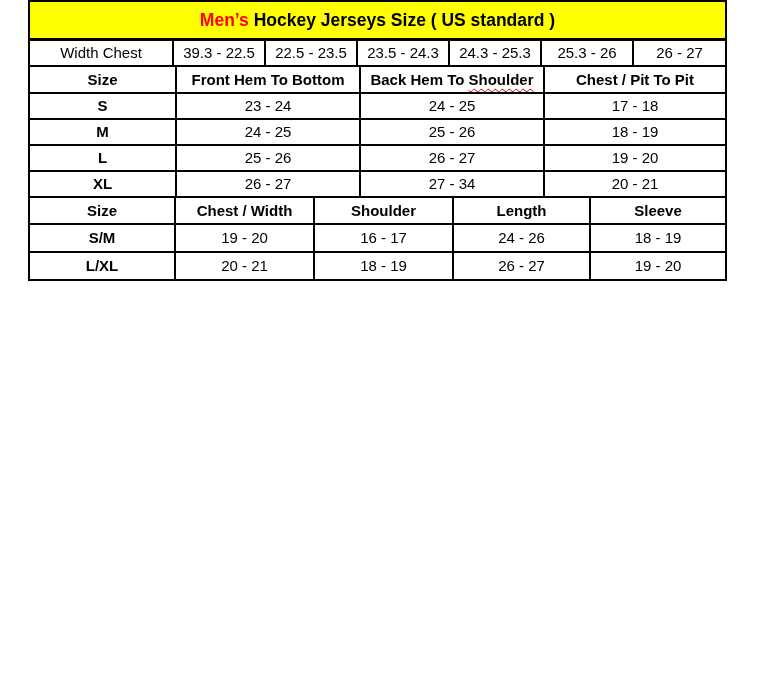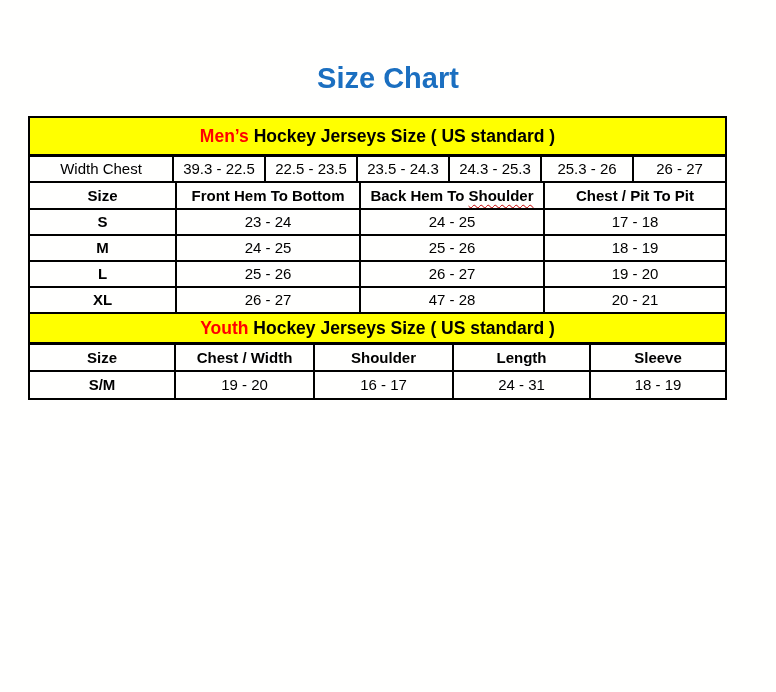--- a/index.html
+++ b/index.html
@@ -70,21 +70,20 @@
     text-decoration-color: #c00000;
     text-decoration-thickness: 1px;
     text-underline-offset: 3px;
   }
 </style>
 </head>
 <body>
 
 <div class="page">
 
-  <h1 class="title">Size Chart</h1>
 
   <div class="chart">
 
     <table class="tbl mens">
       <colgroup>
         <col style="width:144px">
         <col style="width:92px">
           <col style="width:92px">
           <col style="width:92px">
         <col style="width:92px">
@@ -135,49 +134,53 @@
       </tr>
       <tr class="data-row">
         <td class="lbl-bold">L</td>
         <td>25 - 26</td>
         <td>26 - 27</td>
         <td>19 - 20</td>
       </tr>
       <tr class="data-row">
         <td class="lbl-bold">XL</td>
         <td>26 - 27</td>
-        <td>47 - 28</td>
+        <td>27 - 34</td>
         <td>20 - 21</td>
       </tr>
     </tbody>
       </table>
 
     <table class="tbl youth">
       <colgroup>
         <col style="width:146px">
         <col style="width:139px">
           <col style="width:139px">
           <col style="width:137px">
           <col style="width:136px">
       </colgroup>
       <tbody>
-          <tr class="banner-row">
-        <th colspan="5"><span class="hl">Youth</span><span> Hockey Jerseys Size ( US standard )</span></th>
-      </tr>
       <tr class="head-row">
         <th>Size</th>
         <th>Chest / Width</th>
         <th>Shoulder</th>
         <th>Length</th>
         <th>Sleeve</th>
       </tr>
       <tr class="data-row">
         <td class="lbl-bold">S/M</td>
         <td>19 - 20</td>
         <td>16 - 17</td>
-        <td>24 - 31</td>
+        <td>24 - 26</td>
         <td>18 - 19</td>
+      </tr>
+      <tr class="data-row">
+        <td class="lbl-bold">L/XL</td>
+        <td>20 - 21</td>
+        <td>18 - 19</td>
+        <td>26 - 27</td>
+        <td>19 - 20</td>
       </tr>
     </tbody>
       </table>
 
   </div>
 </div>
 
 </body></html>

